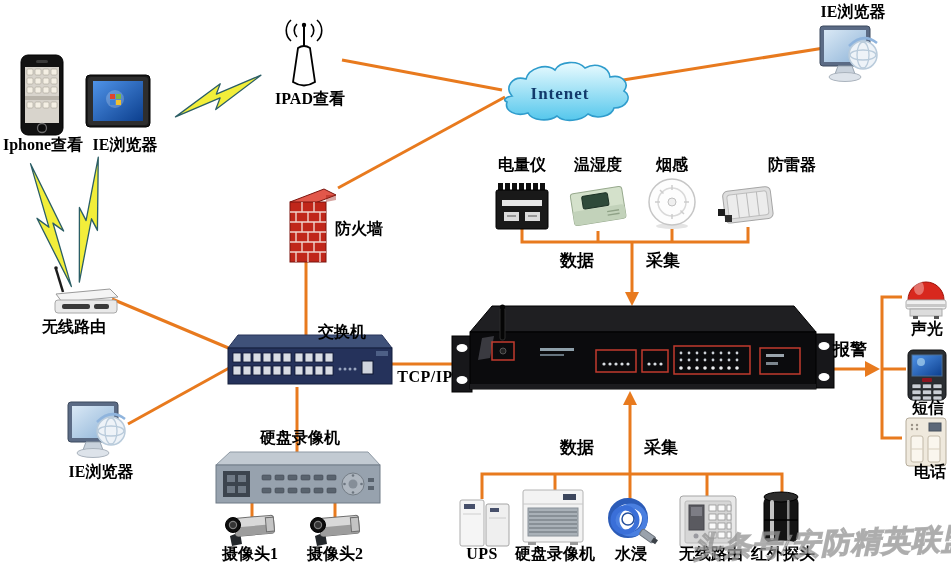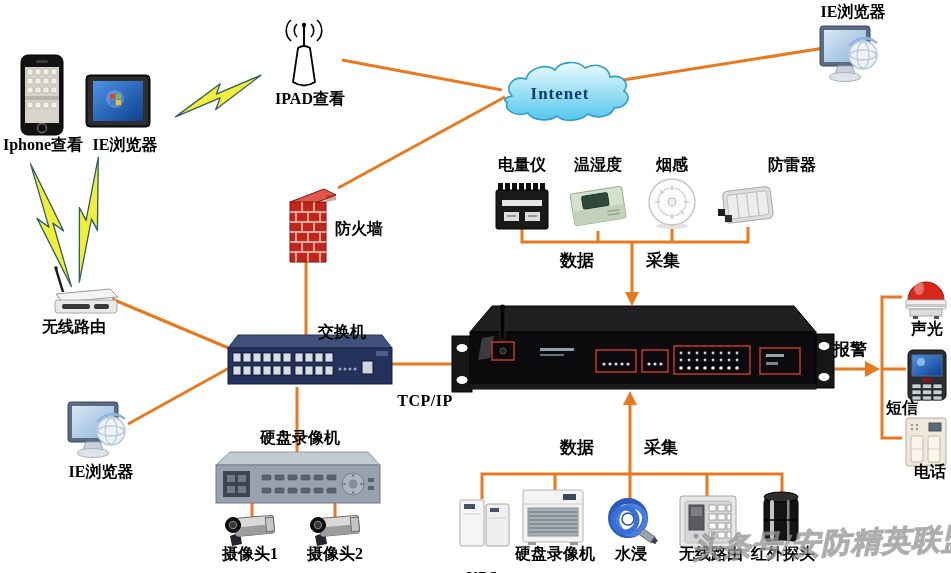--- a/index.html
+++ b/index.html
@@ -2,21 +2,21 @@
 <html><head>
 <meta charset="utf-8">
 <style>
   html,body{margin:0;padding:0;background:#fff;}
   #canvas{position:relative;width:951px;height:573px;background:#fff;overflow:hidden;
           font-family:"Liberation Serif","DejaVu Serif",serif;}
   #wires{position:absolute;left:0;top:0;z-index:1;}
   .dev{position:absolute;z-index:2;}
   .lbl{position:absolute;z-index:3;font-size:16px;color:#000000;text-align:center;
        white-space:nowrap;line-height:1.1;font-weight:600;font-family:Liberation Serif, serif;}
-  .lbl.en{letter-spacing:0.5px;margin-top:24px;}
+  .lbl.en{letter-spacing:0.5px;}
   .edge-lbl{font-size:17px;}
   #cloud-label{position:absolute;z-index:3;font-size:17px;color:#123a6b;text-align:center;
        font-weight:700;letter-spacing:1px;}
   #watermark{position:absolute;z-index:4;font-size:29px;font-style:italic;font-weight:700;
        color:rgba(200,200,200,0.38);-webkit-text-stroke:1.2px rgba(140,140,140,0.65);
        letter-spacing:1px;white-space:nowrap;transform:rotate(-2deg);}
 </style>
 </head>
 <body>
 
@@ -609,17 +609,17 @@
   <div class="lbl edge-lbl" style="left:638px;top:439px;width:46px">采集</div>
 
   <div class="lbl en" style="left:460px;top:545px;width:44px">UPS</div>
   <div class="lbl" style="left:514px;top:545px;width:82px">硬盘录像机</div>
   <div class="lbl" style="left:606px;top:545px;width:50px">水浸</div>
   <div class="lbl" style="left:670px;top:545px;width:82px">无线路由</div>
   <div class="lbl" style="left:742px;top:545px;width:82px">红外探头</div>
 
   <div class="lbl edge-lbl" style="left:826px;top:341px;width:48px">报警</div>
   <div class="lbl" style="left:904px;top:320px;width:46px">声光</div>
-  <div class="lbl" style="left:880px;top:399px;width:44px">短信</div>
+  <div class="lbl" style="left:906px;top:399px;width:44px">短信</div>
   <div class="lbl" style="left:908px;top:463px;width:44px">电话</div>
 
   <div id="watermark" style="left:692px;top:524px">头条号/安防精英联盟</div>
 </div>
 
 </body></html>

